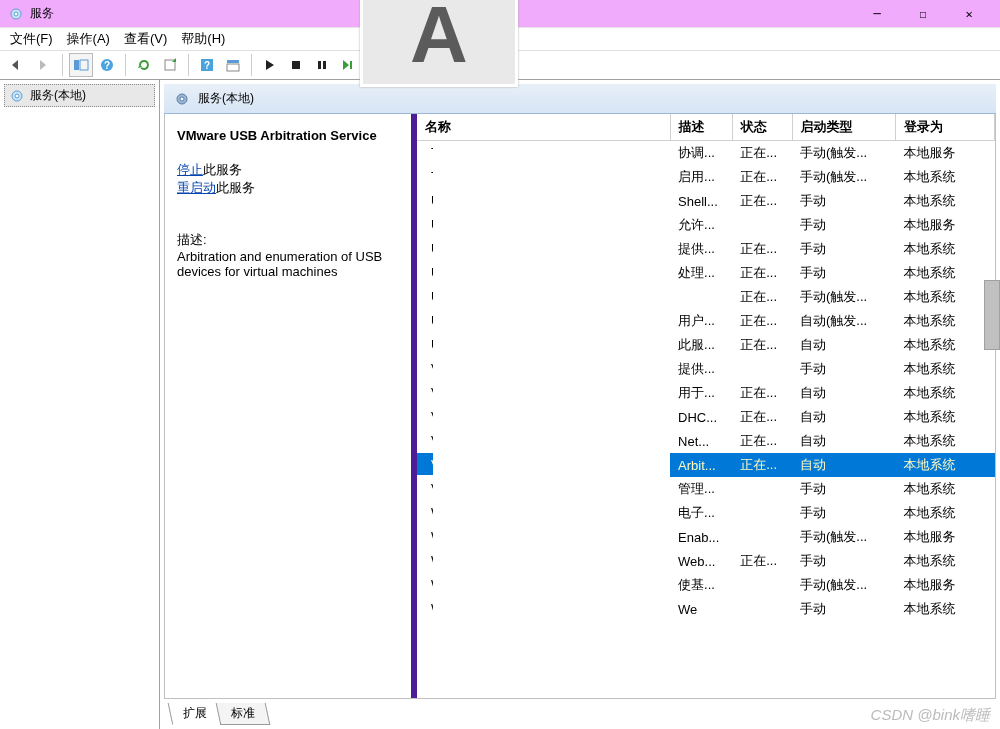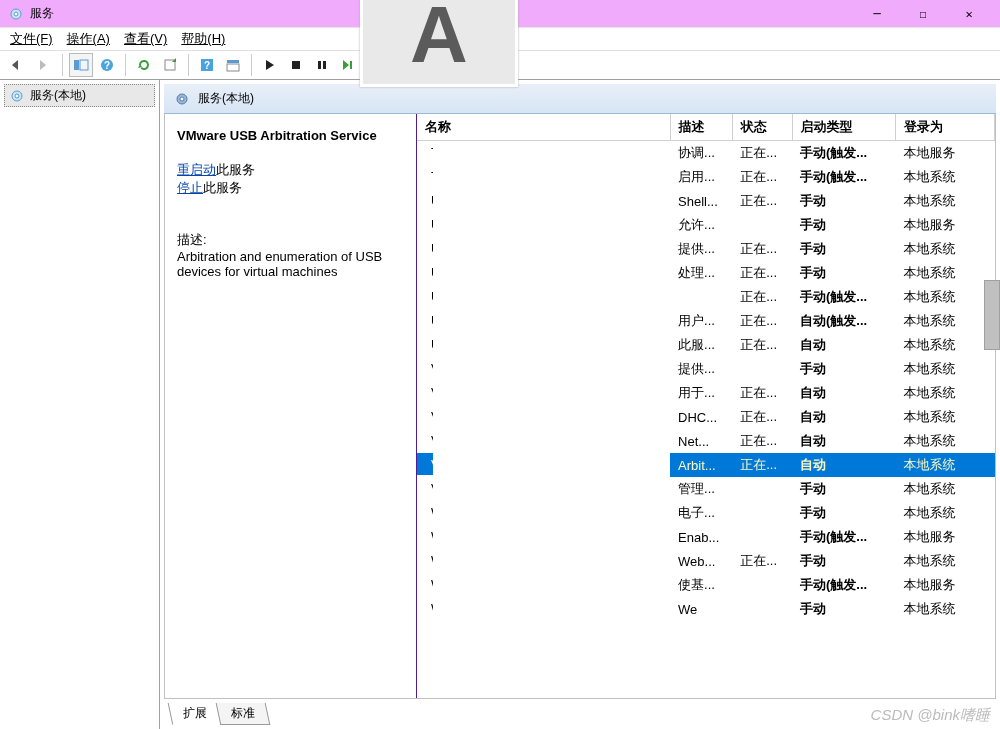--- a/index.html
+++ b/index.html
@@ -2,46 +2,46 @@
 <html><head>
 <meta charset="utf-8">
 <style>
   * { box-sizing: border-box; margin: 0; padding: 0; }
   body { font-family: "Microsoft YaHei", "Segoe UI", Tahoma, sans-serif; font-size: 12px; color: #000; background: #fff; width: 1000px; height: 729px; overflow: hidden; position: relative; }
   .titlebar { height: 28px; display: flex; align-items: center; padding: 0 8px; background: #f0abfc; border-bottom: 1px solid #e5e5e5; }
   .titlebar .app-icon { width: 16px; height: 16px; margin-right: 6px; }
   .titlebar .title { flex: 1; font-size: 12px; }
   .win-controls { display: flex; }
   .win-btn { width: 46px; height: 28px; display:flex; align-items:center; justify-content:center; font-family: monospace; cursor:pointer;}
-  .menubar { height: 22px; display: flex; align-items: center; gap: 14px; padding: 0 10px; font-size: 13px; background: #fff; text-decoration: underline; }
+  .menubar { height: 22px; display: flex; align-items: center; gap: 14px; padding: 0 10px; font-size: 13px; background: #fff; }
   .menubar span { cursor:default; }
   .toolbar { height: 30px; display: flex; align-items: center; gap: 2px; padding: 2px 6px; border-top:1px solid #e0e0e0; border-bottom:1px solid #a0a0a0; background:#fff;}
   .tbtn { width:24px; height:24px; display:flex; align-items:center; justify-content:center; border:1px solid transparent; cursor:pointer;}
   .tbtn.framed { border:1px solid #bbb; background:#f4f4f4; }
   .tsep { width:1px; height:22px; background:#ccc; margin:0 4px; }
   .main { display:flex; height: calc(729px - 28px - 22px - 30px); }
   .left-panel { width:160px; border-right:1px solid #a0a0a0; background:#fff; padding:4px; }
   .tree-item { display:flex; align-items:center; gap:5px; padding:2px 4px; background:#e8e8e8; border:1px dotted #888;}
   .right-panel { flex:1; display:flex; flex-direction:column; background:#fff; position:relative;}
   .panel-header { height:30px; display:flex; align-items:center; gap:8px; padding:0 10px; background:linear-gradient(#e8eff8,#d7e5f5); border-bottom:1px solid #9db8d6; margin:4px 4px 0 4px;}
   .detail-split { flex:1; display:flex; margin:0 4px; border:1px solid #c0c0c0; border-top:none; overflow:hidden;}
-  .detail-left { width:252px; padding:14px 12px; border-right:1px solid #4c1d95; font-size:13px; overflow:hidden;}
+  .detail-left { width:252px; padding:14px 12px; border-right:6px solid #4c1d95; font-size:13px; overflow:hidden;}
   .detail-left h3 { font-size:13px; font-weight:bold; margin-bottom:18px;}
   .action-link { color:#0645ad; text-decoration:underline; cursor:pointer; }
   .desc-lbl { margin-top:34px;}
   .detail-right { flex:1; overflow:hidden; position:relative;}
   table.svc { width:100%; border-collapse:collapse; font-size:13px; }
   table.svc th { text-align:left; font-weight:bold; padding:4px 8px; border-right:1px solid #d0d0d0; border-bottom:1px solid #d0d0d0; background:#fff; white-space:nowrap; position:sticky; top:0;}
   table.svc td { padding:3px 8px; white-space:nowrap; overflow:hidden; text-overflow:ellipsis; max-width:0;}
   table.svc td.name-cell { display:flex; align-items:center; gap:6px;}
   table.svc tr.sel td { background:#0078d7; color:#fef9c3; }
   .col-name { width:220px;}
   .col-desc { width:54px;}
   .col-status { width:52px;}
-  .col-start { width:90px;font-weight:bold;}
+  .col-start { width:90px;}
   .col-logon { width:86px;}
   .tabs { height:24px; display:flex; align-items:flex-end; padding-left:6px; margin:2px 4px 4px 4px; font-size:12px;}
   .tab { padding:2px 12px; border:1px solid #999; border-top:none; background:#f4f4f4; position:relative; top:0; transform:skewX(12deg); margin-right:-2px; cursor:pointer;}
   .tab span { display:inline-block; transform:skewX(-12deg);}
   .tab.active{ background:#fff; border-bottom:1px solid #fff;}
   .gear-icon { width:16px; height:16px; }
   .big-a-overlay { position:absolute; top:-18px; left:360px; width:158px; height:105px; background:#e9e9e9; border:3px solid #fff; box-shadow:0 0 2px #aaa; display:flex; align-items:center; justify-content:center; font-size:80px; font-weight:bold; color:#5b5b5b; font-family:"Arial Black",Arial; z-index:5; pointer-events:none;}
   .vscroll-thumb { position:absolute; right:0; top:280px; width:16px; height:70px; background:#c0c0c0; border:1px solid #a0a0a0;}
   .scrollarea{ height:100%; overflow-y:auto;}
   .watermark { position:absolute; right:10px; bottom:4px; font-size:15px; color:#bbb; font-style:italic;}
@@ -160,22 +160,22 @@
     <div class="panel-header">
       <svg class="gear-icon" viewBox="0 0 16 16">
           <circle cx="8" cy="8" r="5" fill="#98b8d8" stroke="#5a7ba5"></circle>
           <circle cx="8" cy="8" r="2" fill="#fff" stroke="#5a7ba5"></circle>
         </svg>
       <span>服务(本地)</span>
     </div>
     <div class="detail-split">
       <div class="detail-left">
         <h3>VMware USB Arbitration Service</h3>
+        <div><span class="action-link">停止</span><span>此服务</span></div>
         <div><span class="action-link">重启动</span><span>此服务</span></div>
-        <div><span class="action-link">停止</span><span>此服务</span></div>
         <div class="desc-lbl">描述:</div>
         <div>Arbitration and enumeration of USB devices for virtual machines</div>
       </div>
       <div class="detail-right">
        <div class="scrollarea">
         <table class="svc">
           <thead>
                 <tr>
             <th class="col-name">名称</th>
             <th class="col-desc">描述</th>

